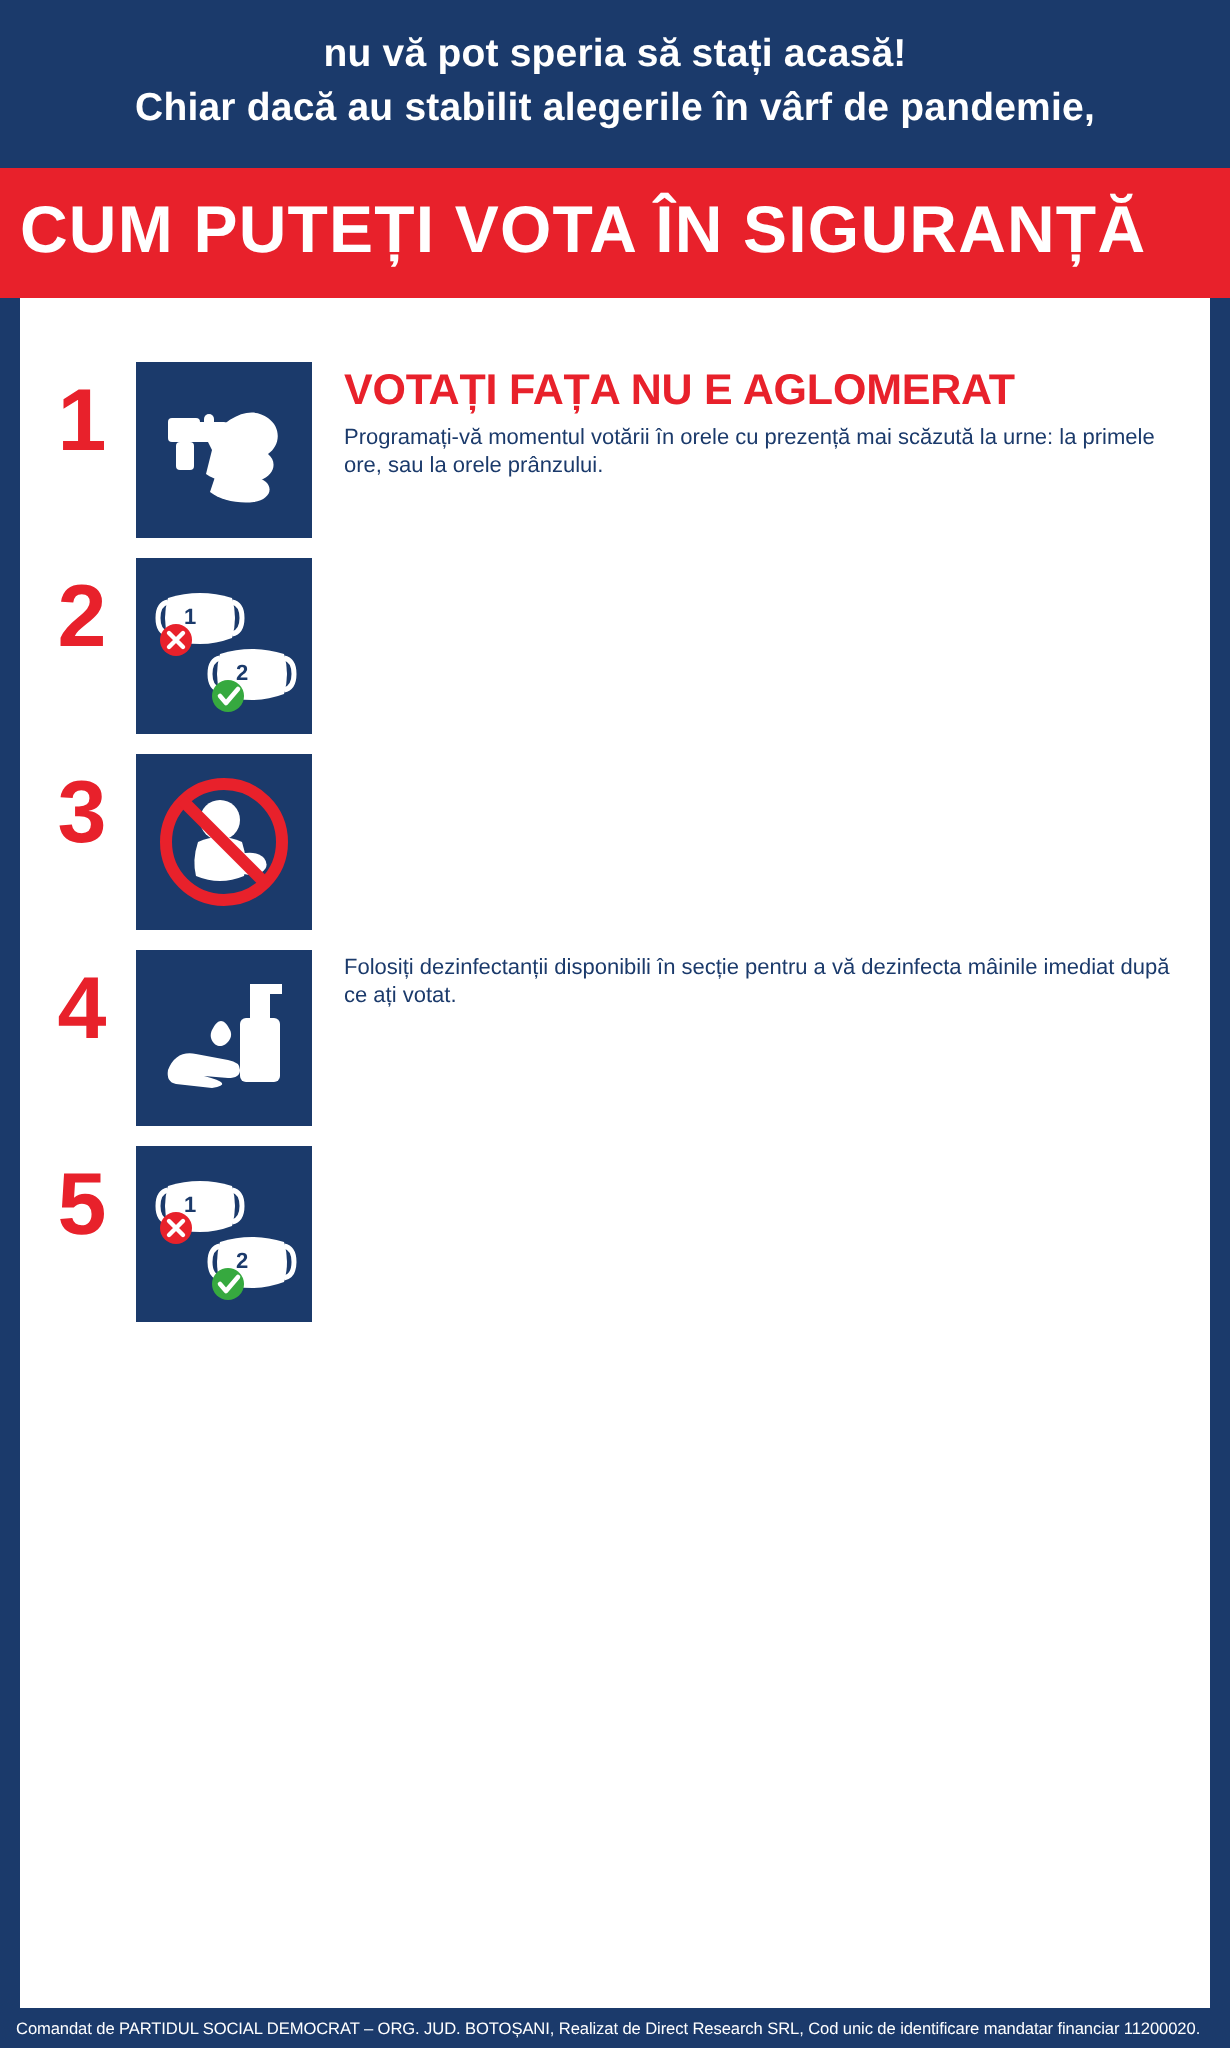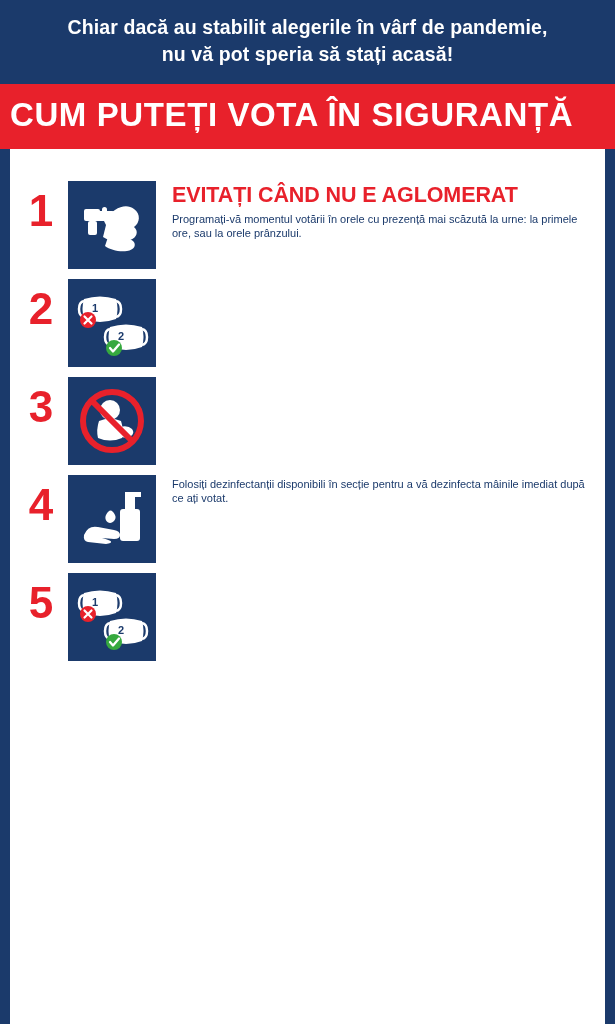--- a/index.html
+++ b/index.html
@@ -112,22 +112,22 @@
     overflow: hidden;
   }
   svg { display: block; }
 </style>
 </head>
 <body>
 
 <div class="poster">
 
   <div class="top-banner">
+    <div class="line">nu vă pot speria să stați acasă!</div>
     <div class="line">Chiar dacă au stabilit alegerile în vârf de pandemie,</div>
-    <div class="line">nu vă pot speria să stați acasă!</div>
   </div>
 
   <div class="red-banner">
     <div class="title">CUM PUTEȚI VOTA ÎN SIGURANȚĂ</div>
   </div>
 
   <div class="white-gap"></div>
 
   <div class="steps">
 
@@ -140,21 +140,21 @@
             <rect x="20" y="40" width="9" height="14" rx="2"></rect>
             <path d="M30 30 h14 a5 5 0 0 1 0 10 h-14 z"></path>
             <path d="M36 40 c10 -14 22 -18 30 -12 c7 5 6 14 0 18 c-6 4 -18 5 -26 2 z"></path>
             <path d="M38 44 c10 -4 22 -3 28 2 c5 4 3 11 -4 13 c-8 3 -20 2 -27 -3 z"></path>
             <path d="M40 56 c10 -2 20 0 25 4 c4 4 1 9 -6 10 c-8 1 -17 -1 -22 -5 z"></path>
             <rect x="34" y="26" width="5" height="9" rx="2.5"></rect>
           </g>
         </svg>
       </div>
       <div class="txt">
-        <div class="step-title">EVITAȚI CÂND NU E AGLOMERAT</div>
+        <div class="step-title">VOTAȚI FAȚA NU E AGLOMERAT</div>
         <div class="step-body">Programați-vă momentul votării în orele cu prezență mai scăzută la urne:  la primele ore, sau la orele prânzului.</div>
       </div>
     </div>
 
     <div class="step">
       <div class="num">2</div>
       <div class="icon-box">
         <svg width="88" height="88" viewBox="0 0 88 88">
           <g>
 
@@ -236,14 +236,15 @@
               <circle cx="10" cy="27" r="8" fill="#36a93f"></circle>
               <path d="M6 27 l3 3.5 l6 -7" fill="none" stroke="#ffffff" stroke-width="2.3" stroke-linecap="round" stroke-linejoin="round"></path>
             </g>
           </g>
         </svg>
       </div>
     </div>
 
   </div>
 
+  <div class="footer">Comandat de PARTIDUL SOCIAL DEMOCRAT – ORG. JUD. BOTOȘANI, Realizat de Direct Research SRL, Cod unic de identificare mandatar financiar 11200020.</div>
 
 </div>
 
 </body></html>

